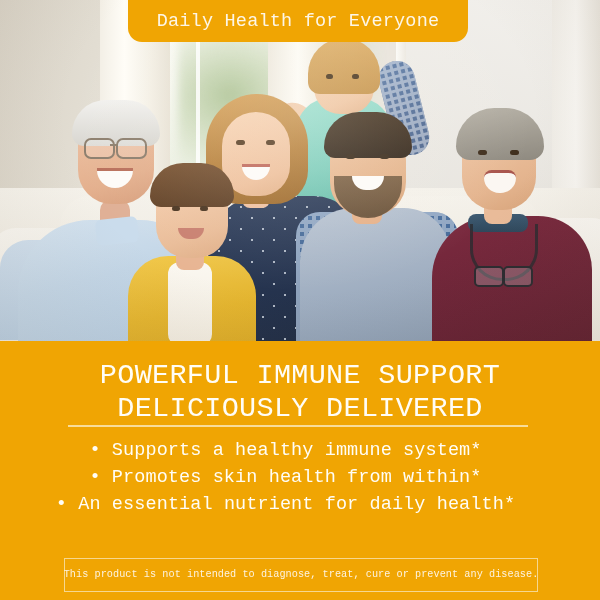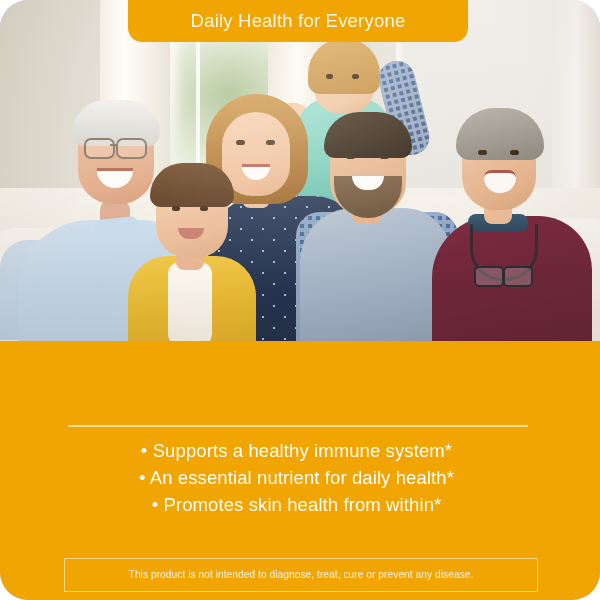--- a/index.html
+++ b/index.html
@@ -5,23 +5,22 @@
   html, body {
     margin: 0;
     padding: 0;
     background: #ffffff;
   }
   #ad-root {
     position: relative;
     width: 600px;
     height: 600px;
     overflow: hidden;
-    font-family: Liberation Sans, sans-serif;
+    font-family: Liberation Mono, monospace;
     background: #f0abfc;
-    border-radius: 28px;
   }
 
   
   .photo {
     position: absolute;
     left: 0; top: 0;
     width: 600px;
     height: 341px;
     overflow: hidden;
     background: #e9e4dc;
@@ -402,21 +401,20 @@
   .divider {
     position: absolute;
     left: 68px; top: 84px;
     width: 460px; height: 2px;
     background: #f8dc9a;
   }
   .bullets {
     position: absolute;
     left: 0; top: 96px;
     width: 571px;
-    margin-left: 11px;
   }
   .bullet {
     text-align: center;
     color: #fffdf6;
     font-size: 18.5px;
     line-height: 27px;
     letter-spacing: .1px;
     white-space: nowrap;
   }
   .disclaimer-box {
@@ -529,27 +527,31 @@
 
     <div class="photo-grade"></div>
   </div>
 
   <div class="top-banner">
     <span class="top-banner-text">Daily Health for Everyone</span>
   </div>
 
   <div class="panel">
 
+    <h1 class="headline">
+      <span class="headline-line">POWERFUL IMMUNE SUPPORT</span>
+      <span class="headline-line">DELICIOUSLY DELIVERED</span>
+    </h1>
 
     <div class="divider"></div>
 
     <div class="bullets">
       <div class="bullet">• Supports a healthy immune system*</div>
+      <div class="bullet">• Promotes skin health from within*</div>
       <div class="bullet">• An essential nutrient for daily health*</div>
-      <div class="bullet">• Promotes skin health from within*</div>
     </div>
 
     <div class="disclaimer-box">
       <div class="disclaimer-line">This product is not intended to diagnose, treat, cure or prevent any disease.</div>
     </div>
 
   </div>
 </div>
 
 </body></html>

